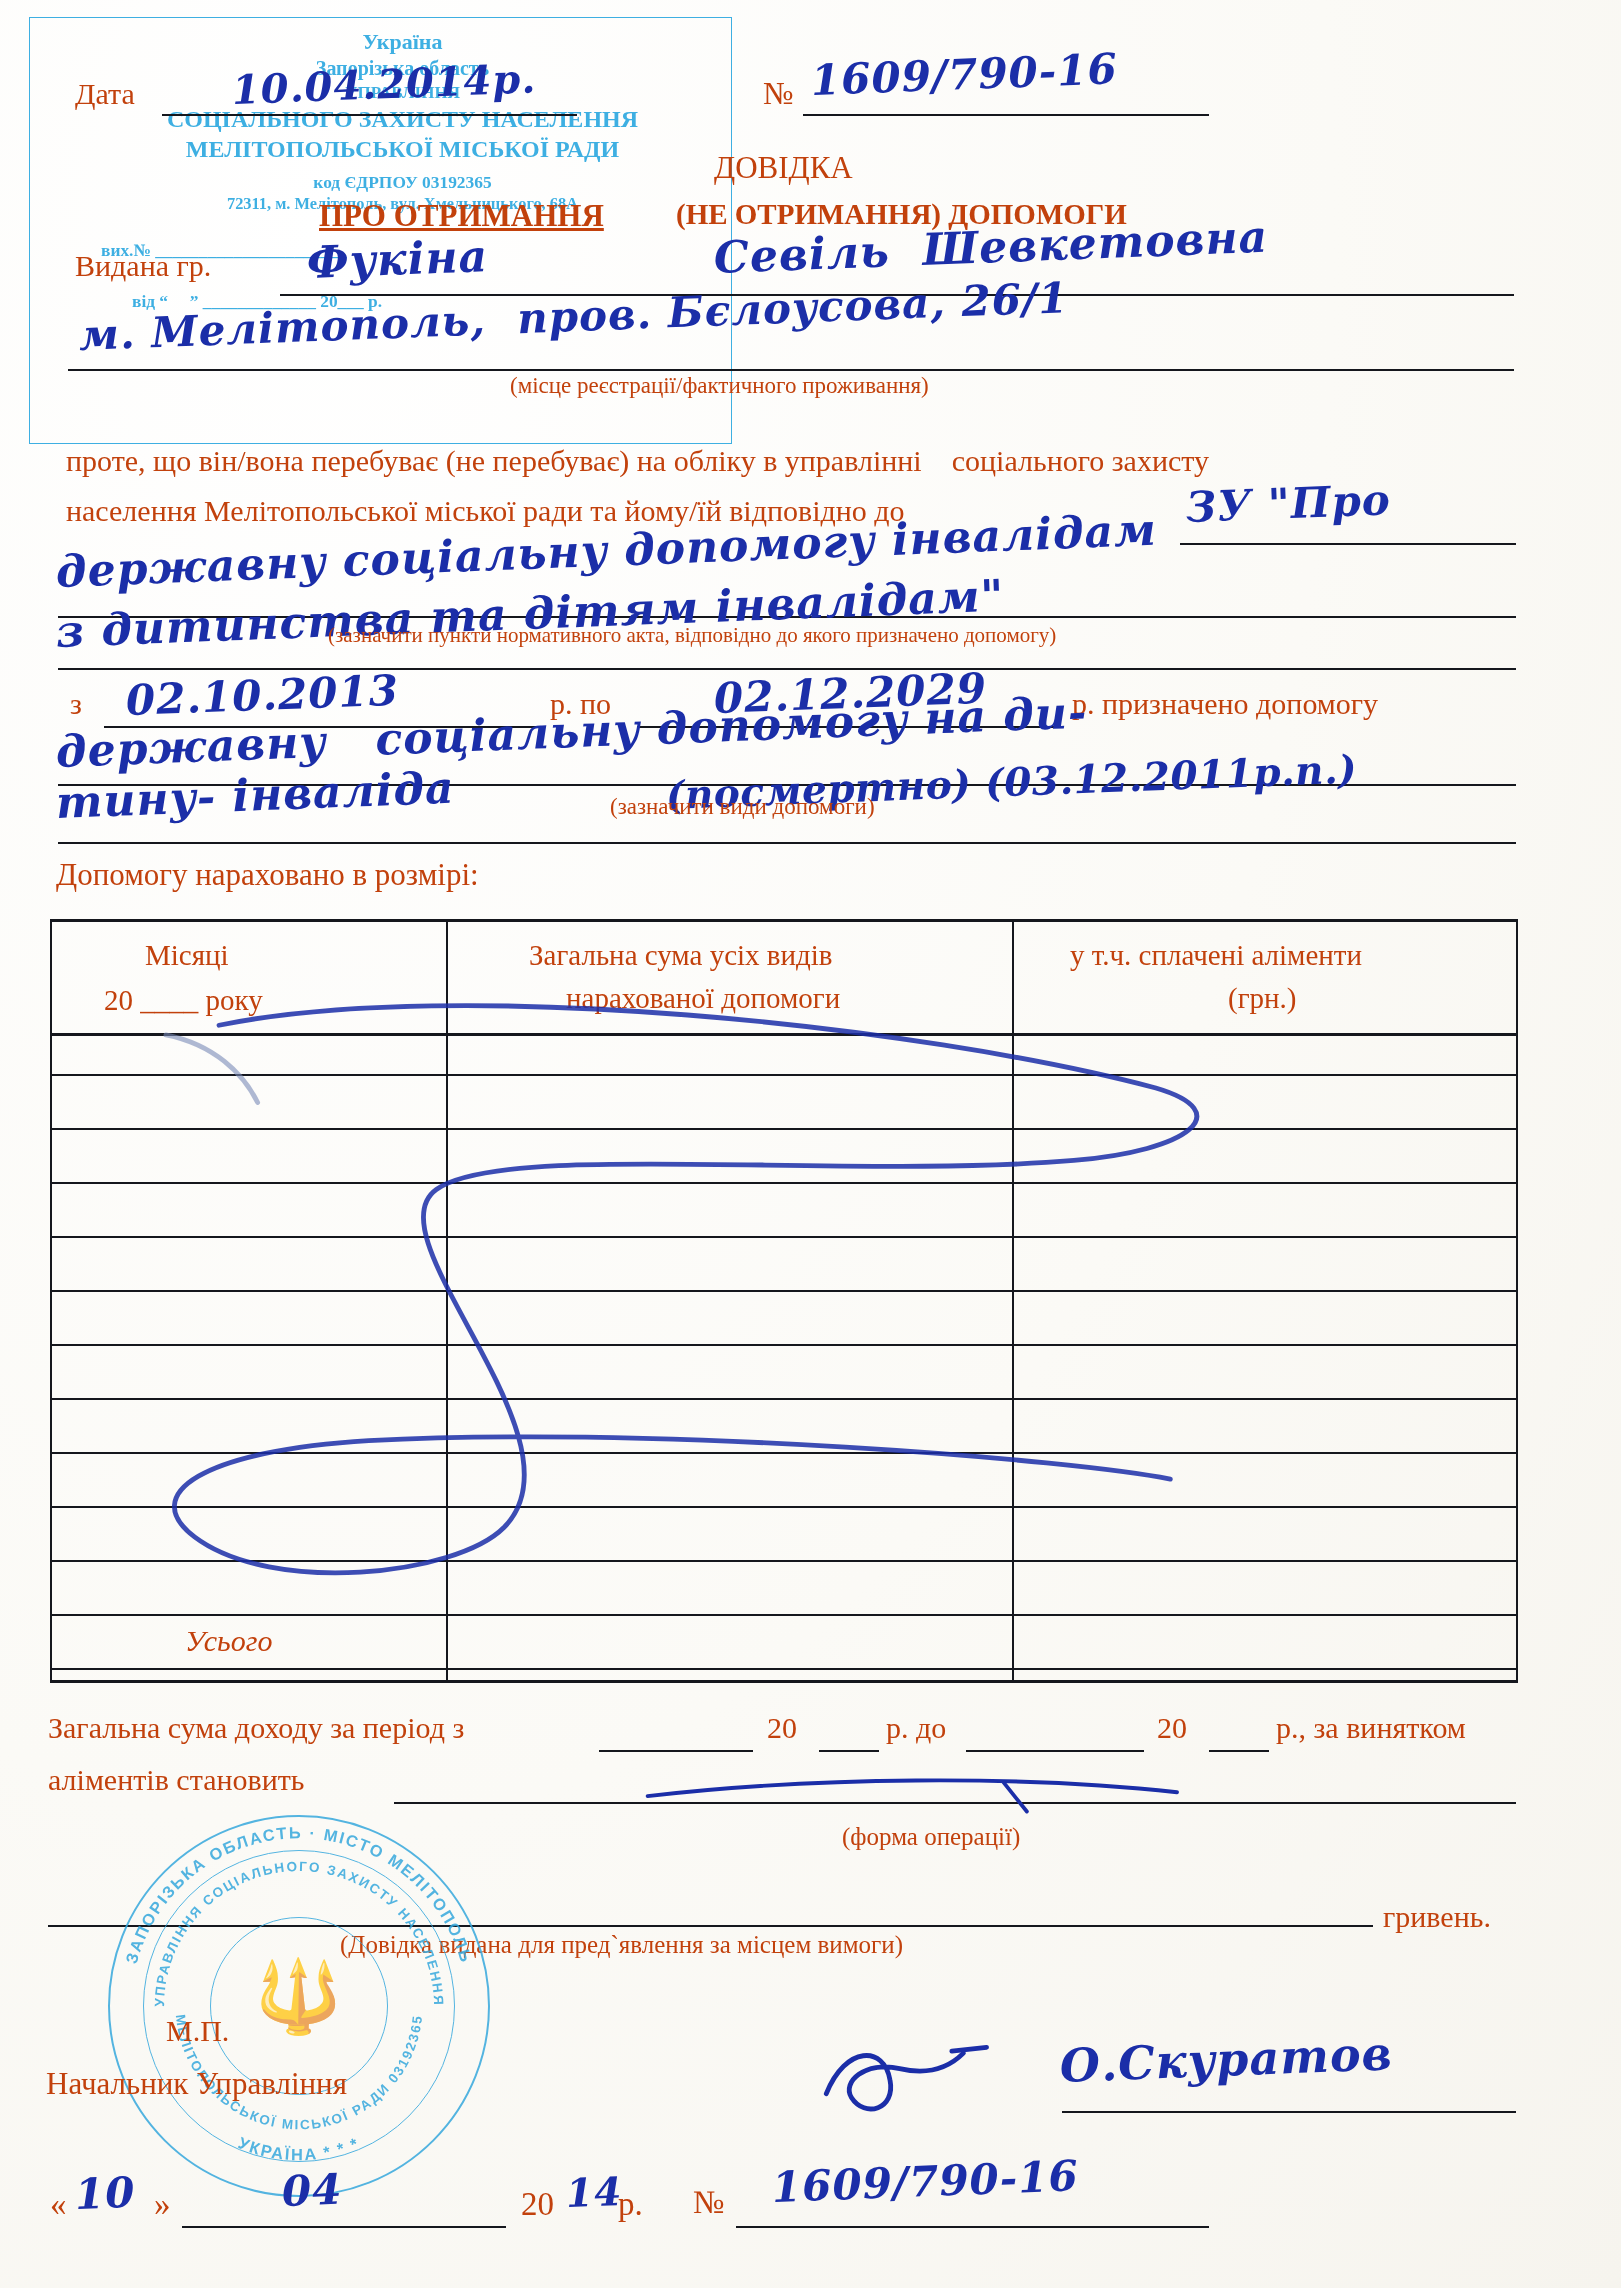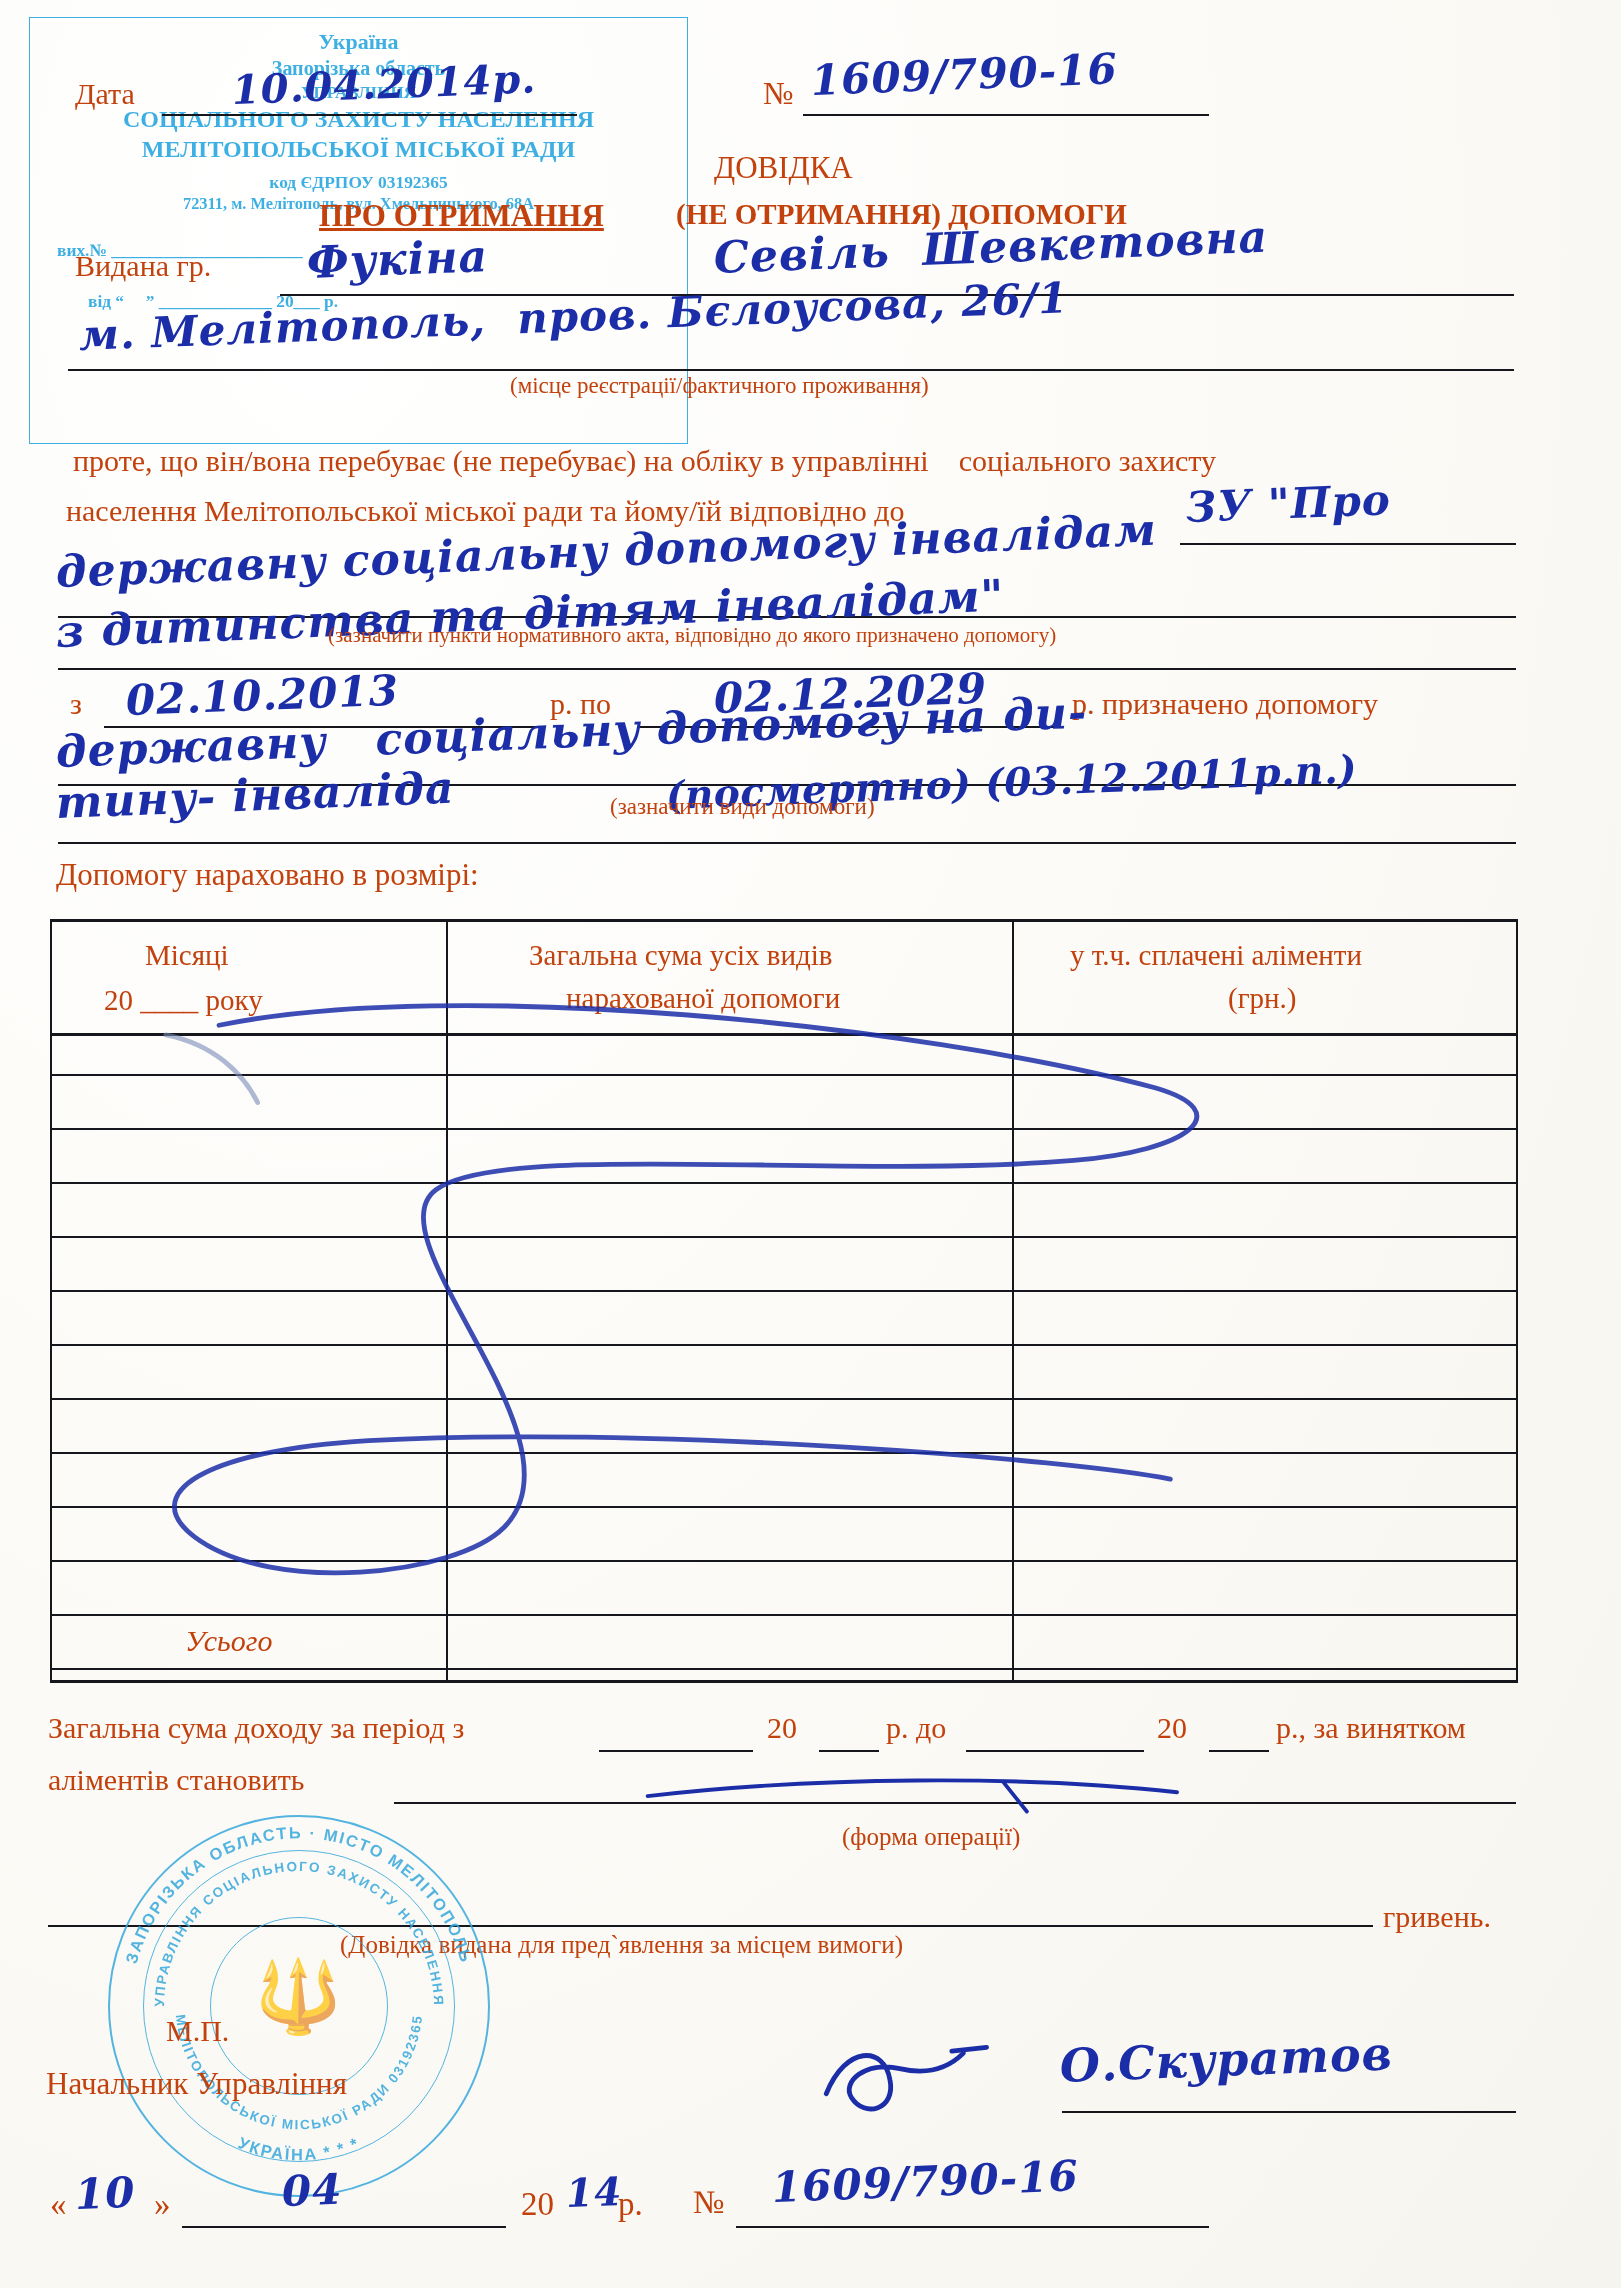--- a/index.html
+++ b/index.html
@@ -54,20 +54,21 @@
   .hand.small { letter-spacing: 0.5px; }
   .stamp-box {
     position: absolute;
     border: 1.9px solid #2ea9e0;
     color: #2ea9e0;
     font-family: "Liberation Serif", "DejaVu Serif", serif;
     font-weight: 700;
     text-align: center;
     line-height: 1.28;
     opacity: 0.92;
+    padding-left: 44px;
   }
   .stamp-line { display: block; white-space: pre; }
   .round-stamp {
     position: absolute;
     border: 2.9px solid #36a8dd;
     border-radius: 50%;
     color: #36a8dd;
     opacity: 0.85;
   }
   .round-stamp .inner {
@@ -144,21 +145,21 @@
 
   <div class="txt" style="left:75px; top:249px; font-size:30px;">Видана гр.</div>
   <div class="ln" style="left:280px; top:294px; width:1234px;"></div>
   <div class="hand" style="left:307px; top:237px; font-size:44px;">Фукіна</div>
   <div class="hand" style="left:714px; top:232px; font-size:44px;">Севіль  Шевкетовна</div>
 
   <div class="ln" style="left:68px; top:369px; width:1446px;"></div>
   <div class="hand" style="left:79px; top:311px; font-size:42px;">м. Мелітополь,  пров. Бєлоусова, 26/1</div>
   <div class="txt" style="left:510px; top:373px; font-size:23px;">(місце реєстрації/фактичного проживання)</div>
 
-  <div class="txt" style="left:66px; top:444px; font-size:30px;margin-left:7px;">проте, що він/вона перебуває (не перебуває) на обліку в управлінні    соціального захисту</div>
+  <div class="txt" style="left:66px; top:444px; font-size:30px;">проте, що він/вона перебуває (не перебуває) на обліку в управлінні    соціального захисту</div>
   <div class="txt" style="left:66px; top:494px; font-size:30px;">населення Мелітопольської міської ради та йому/їй відповідно до</div>
 
   <div class="hand" style="left:1186px; top:483px; font-size:42px;">ЗУ "Про</div>
   <div class="ln" style="left:1180px; top:543px; width:336px;"></div>
 
   <div class="hand" style="left:56px; top:546px; font-size:44px;">державну соціальну допомогу інвалідам</div>
   <div class="ln" style="left:58px; top:616px; width:1458px;"></div>
 
   <div class="hand" style="left:56px; top:606px; font-size:44px;">з дитинства та дітям інвалідам"</div>
   <div class="ln" style="left:58px; top:668px; width:1458px;"></div>

